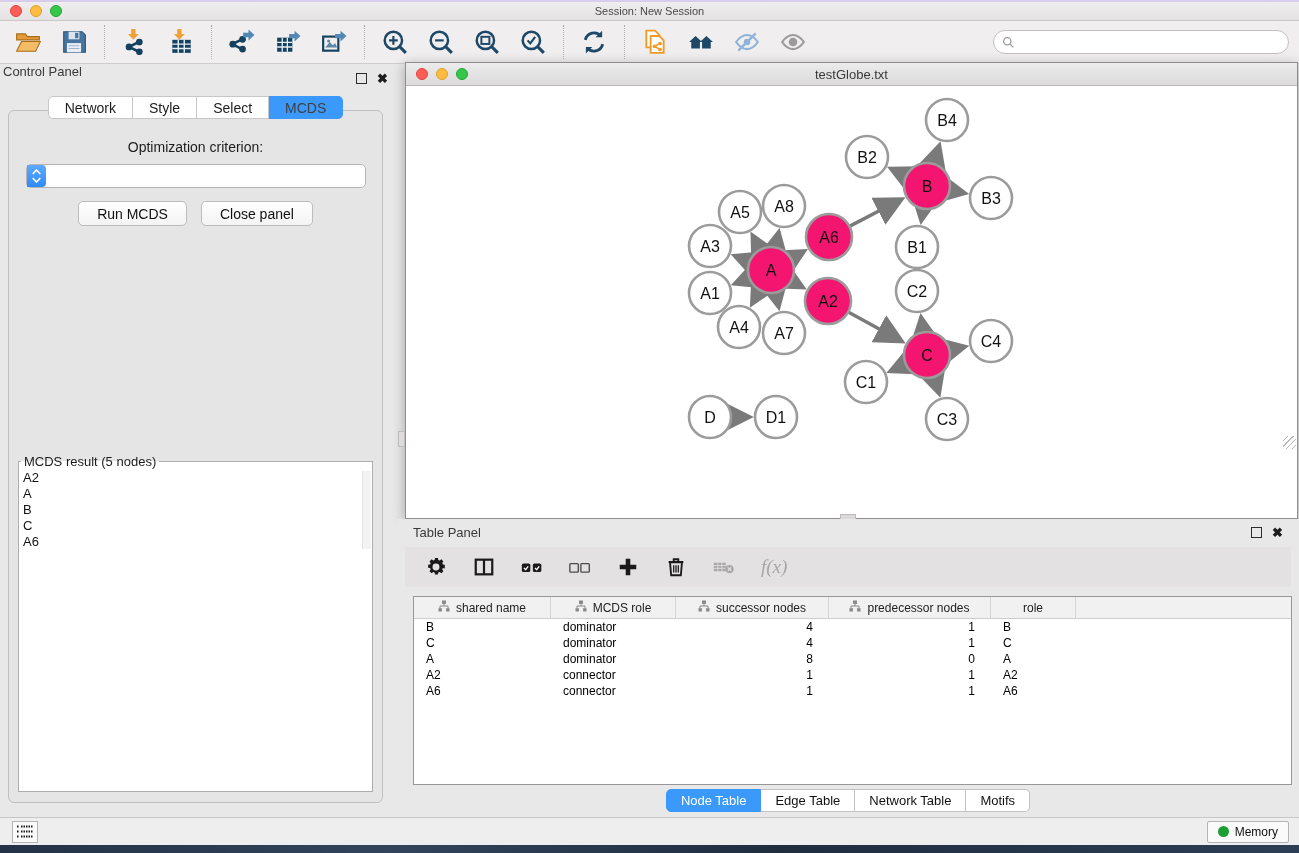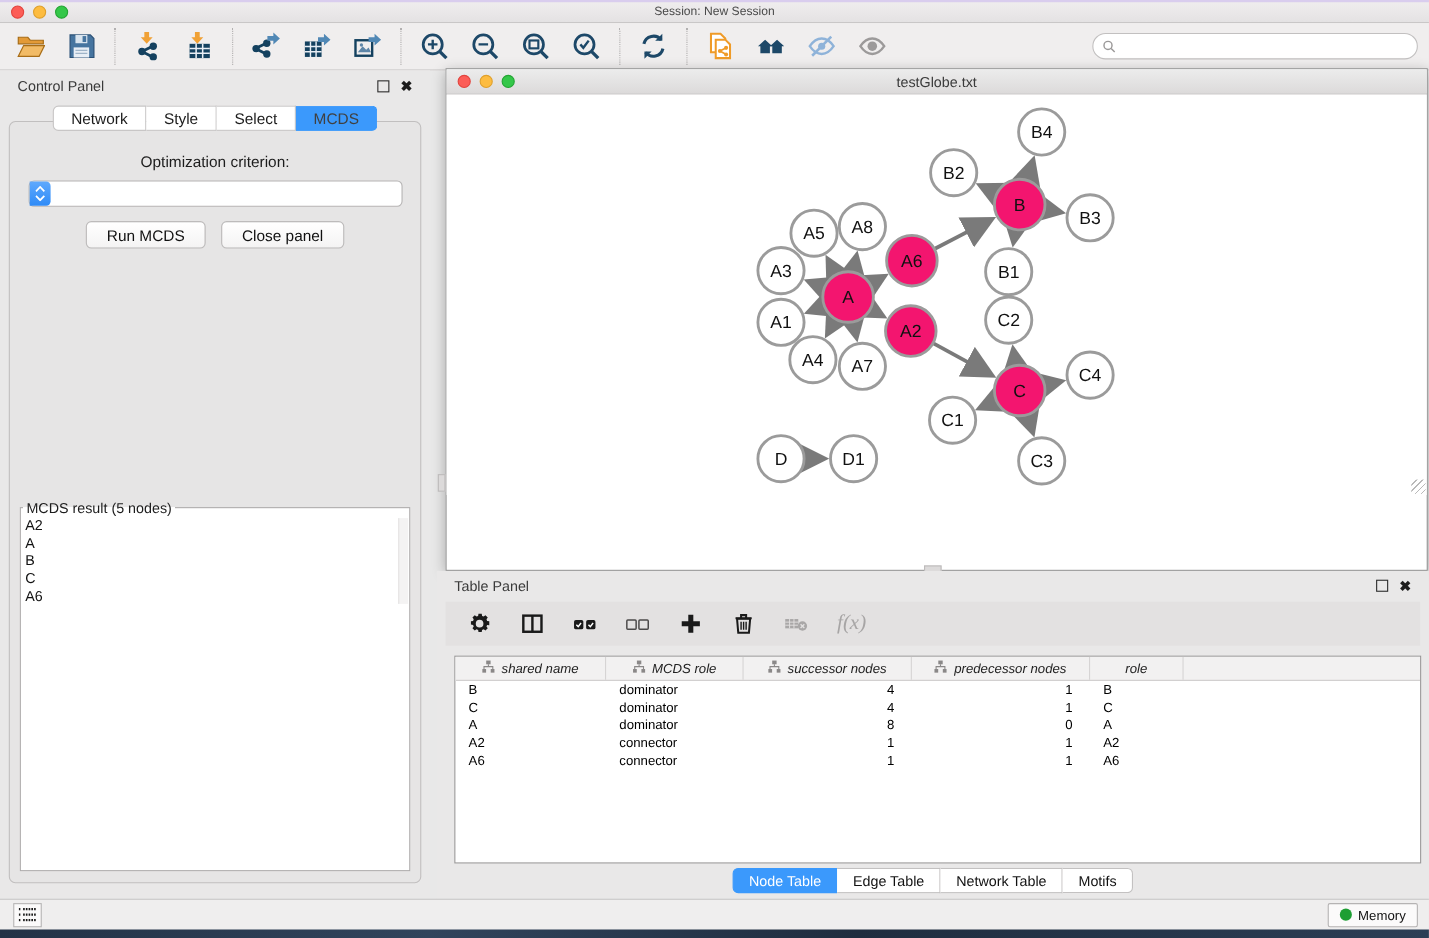--- a/index.html
+++ b/index.html
@@ -25,21 +25,21 @@
   .tb-sep { width:1px; height:34px; border-left:1px dotted #b2b0b0; }
   .tb-icon { width:28px; height:28px; display:flex; align-items:center; justify-content:center; cursor:pointer; }
   .tb-icon svg { width:26px; height:26px; }
   .search { position:absolute; right:10px; top:9px; width:296px; height:24px; background:#fff;
     border:1px solid #c2c0c0; border-radius:12px; display:flex; align-items:center; padding-left:8px; }
   .search svg { width:13px; height:13px; margin-right:5px; }
   .search input { border:none; outline:none; flex:1; font-size:12px; background:transparent; height:100%; }
 
   
   .control-panel { position:absolute; left:0; top:64px; width:391px; height:753px; background:#e9e8e8; }
-  .cp-header { height:28px; display:flex; align-items:center; padding:0 16px; }
+  .cp-header { height:28px; display:flex; padding:0 3px; }
   .panel-title { font-size:13px; color:#3a3a3a; }
   .panel-btns { margin-left:auto; display:flex; gap:10px; align-items:center; }
   .float-btn { width:11px; height:11px; border:1.5px solid #2c2c2c; background:transparent; cursor:pointer; }
   .close-btn { font-size:13px; font-weight:bold; color:#1c1c1c; cursor:pointer; line-height:11px; }
   .cp-tabs { position:relative; z-index:2; display:flex; justify-content:center; margin-top:4px; }
   .cp-tab { font-size:14px; color:#1c1c1c; background:#fff; border:1px solid #c8c6c6; border-left:none;
     padding:2px 16px; height:23px; display:flex; align-items:center; cursor:pointer; }
   .cp-tab:first-child { border-left:1px solid #c8c6c6; border-radius:5px 0 0 5px; }
   .cp-tab:last-child { border-radius:0 5px 5px 0; }
   .cp-tab.selected { background:#3b99fc; border-color:#3b99fc; color:#404040; }
@@ -79,21 +79,21 @@
   
   .table-panel { position:absolute; left:397px; top:519px; right:0; height:298px; background:#e9e8e8; }
   .tp-header { height:26px; display:flex; align-items:center; padding:0 16px; }
   .tp-toolbar { margin:2px 8px 0 8px; height:40px; background:#e3e1e1; display:flex; align-items:center; gap:26px; padding-left:20px; }
   .tp-icon { display:flex; align-items:center; justify-content:center; cursor:pointer; }
   .tp-icon svg { width:22px; height:22px; }
   .fx-label { font-family:"Liberation Serif", serif; font-style:italic; font-size:19px; color:#a7a5a5; cursor:default; }
   .tp-tablewrap { position:absolute; left:16px; right:7px; top:77px; bottom:32px; background:#fff; border:1px solid #989696; overflow:hidden; }
   .t-header { display:flex; height:22px; background:#f2f1f1; border-bottom:1px solid #cfcdcd; }
   .t-hcell { display:flex; align-items:center; justify-content:center; gap:6px; font-size:12px; color:#222;
-    border-right:1px solid #d6d4d4; height:100%; cursor:pointer;font-style:italic; }
+    border-right:1px solid #d6d4d4; height:100%; cursor:pointer; }
   .t-hcell svg { width:12px; height:12px; }
   .t-row { display:flex; height:16px; }
   .t-cell { font-size:12px; color:#000; line-height:16px; white-space:nowrap; overflow:hidden; }
   .ta-left { text-align:left; padding-left:12px; }
   .ta-right { text-align:right; padding-right:16px; }
 
   .tp-tabs { position:absolute; left:0; right:0; bottom:5px; display:flex; justify-content:center; }
   .tp-tab { font-size:13px; color:#111; background:#fff; border:1px solid #c3c1c1; border-left:none;
     height:23px; display:flex; align-items:center; padding:0 14px; cursor:pointer; }
   .tp-tab:first-child { border-left:1px solid #c3c1c1; border-radius:5px 0 0 5px; }

